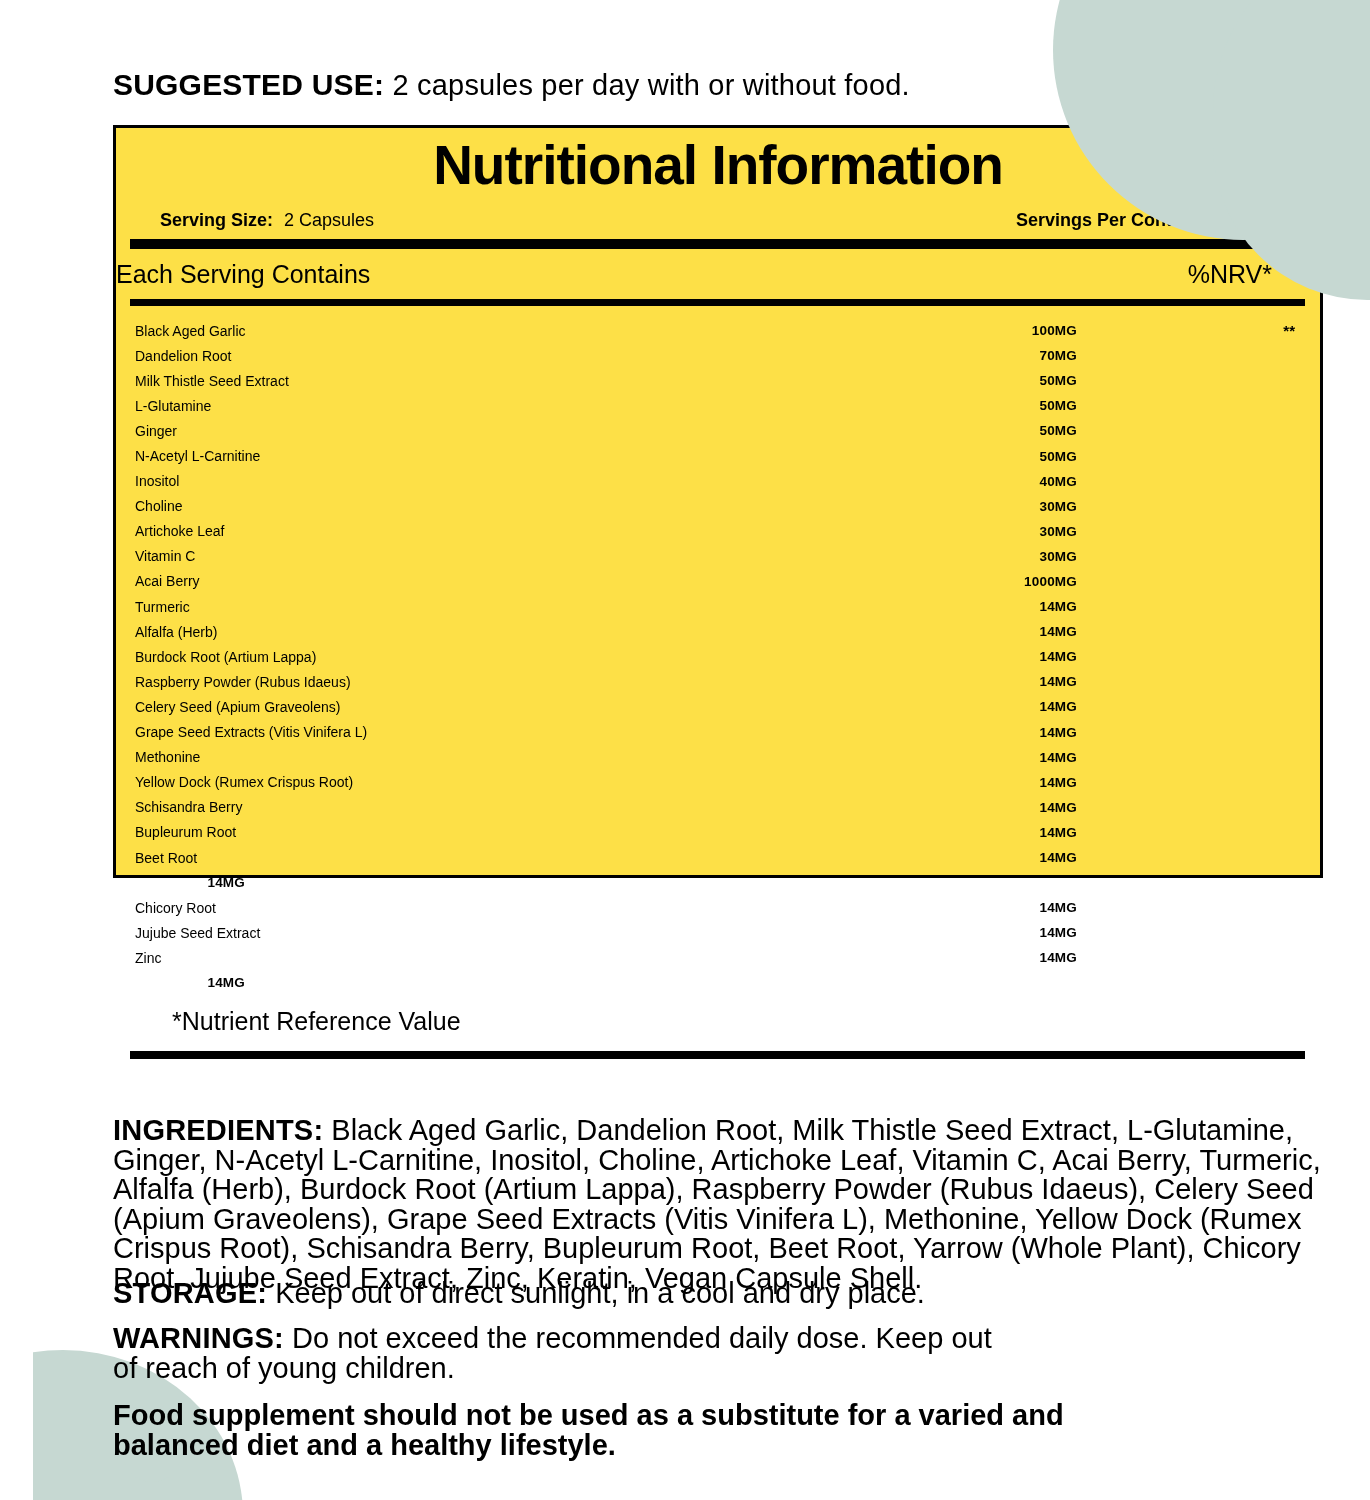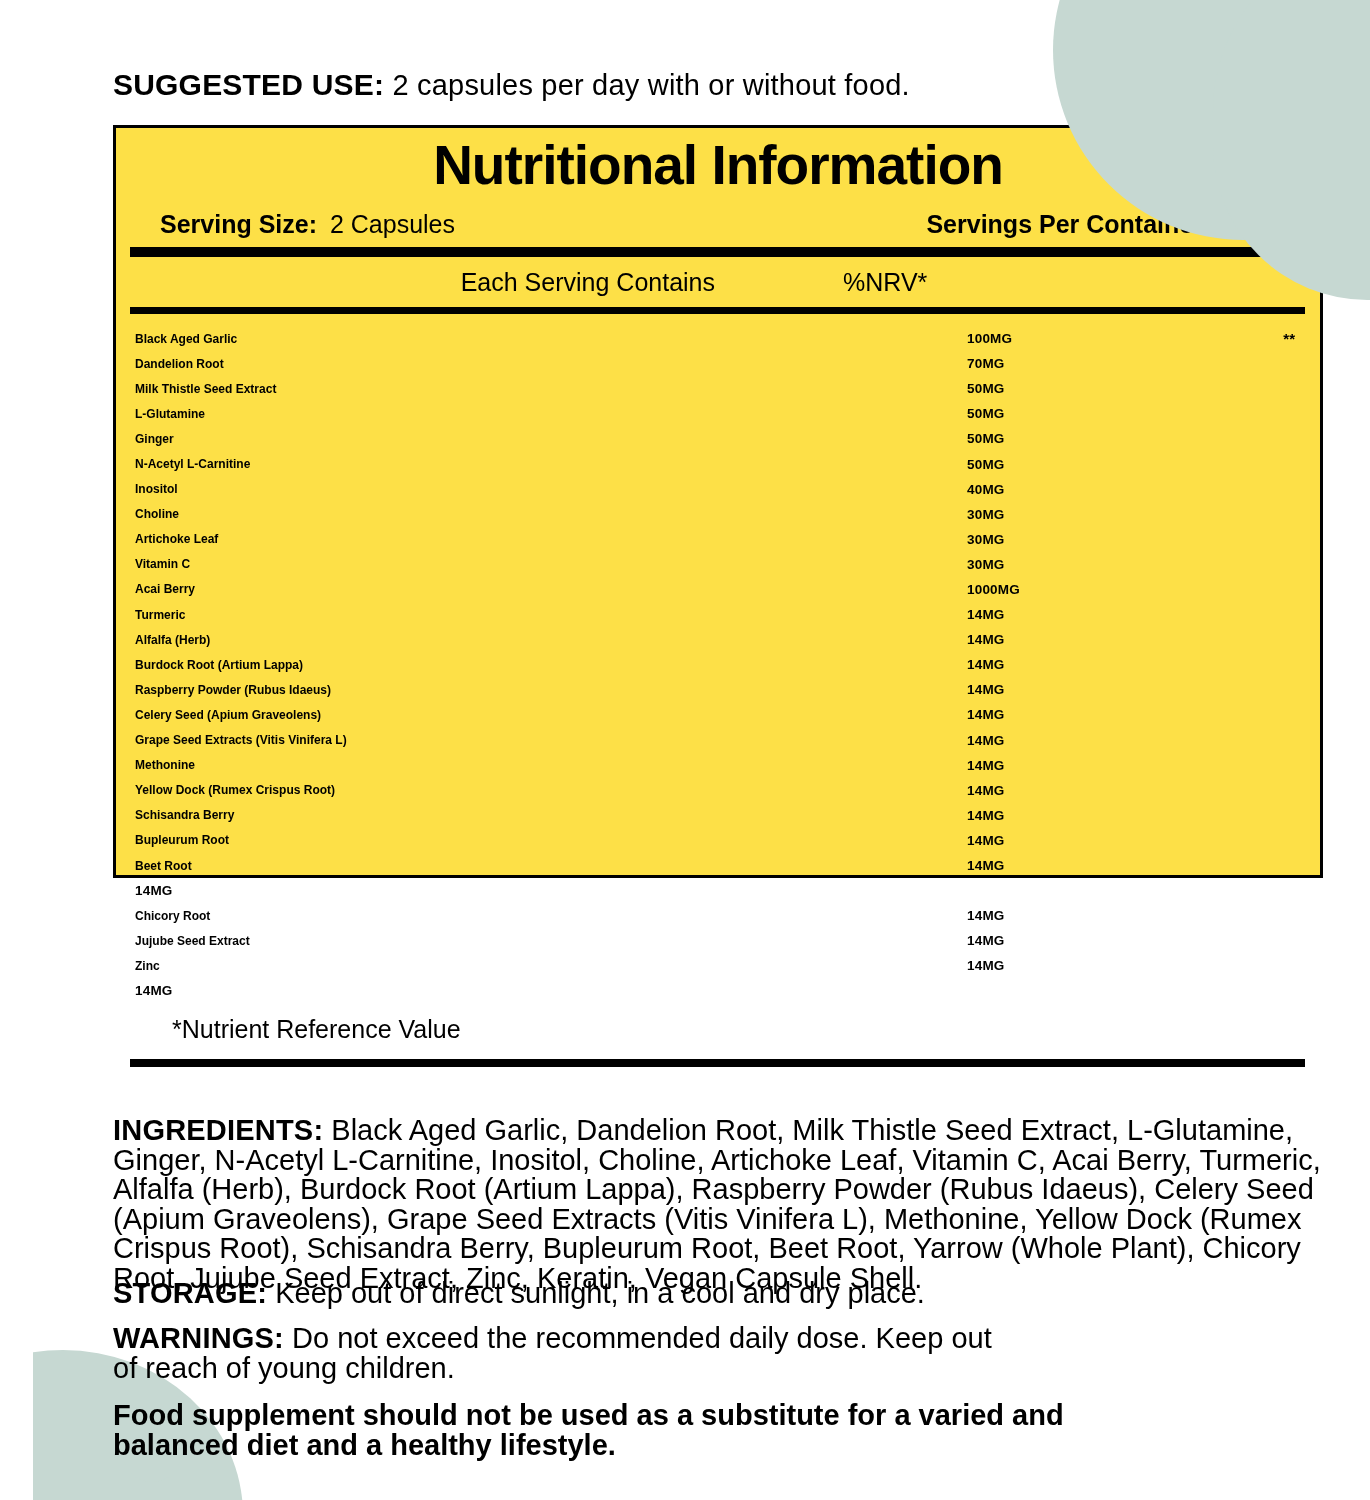--- a/index.html
+++ b/index.html
@@ -50,45 +50,45 @@
     font-weight: 800;
     letter-spacing: -1px;
     line-height: 62px;
   }
   .serving-row {
     margin-top: 14px;
     padding: 0 74px 0 44px;
     display: flex;
     justify-content: space-between;
     align-items: baseline;
-    font-size: 25px;
+    font-size: 18px;
   }
   .serving-left span { margin-right: 6px; }
   .bar { background: #000; margin: 0 15px 0 14px; }
   .bar-thick { height: 10px; margin-top: 8px; }
   .contains-row {
     margin-top: 10px;
     padding-right: 48px;
     display: flex;
-    justify-content: center;
+    justify-content: space-between;
     align-items: baseline;
     gap: 128px;
     font-size: 25px;
     line-height: 31px;
   }
   .bar-mid { height: 7px; margin-top: 9px; }
 
   .table { margin-top: 12px; padding: 0 25px 0 19px; }
   .trow {
     display: flex;
     align-items: center;
     height: 25.1px;
   }
-  .tname { flex: 1; font-size: 12px; font-weight: bold; }
-  .tamount { width: 110px; text-align: left; font-size: 13.5px; font-weight: bold; letter-spacing: 0.2px; }
+  .tname { flex: 1; font-size: 14px; }
+  .tamount { width: 110px; text-align: right; font-size: 13.5px; font-weight: bold; letter-spacing: 0.2px; }
   .tnrv { width: 218px; text-align: right; font-size: 15px; font-weight: bold; }
 
   .footnote { margin: 10px 0 0 56px; font-size: 25px; line-height: 31px; }
   .bar-bottom { height: 8px; margin-top: 14px; }
 
   
   .para {
     position: absolute;
     left: 80px;
     z-index: 1;

